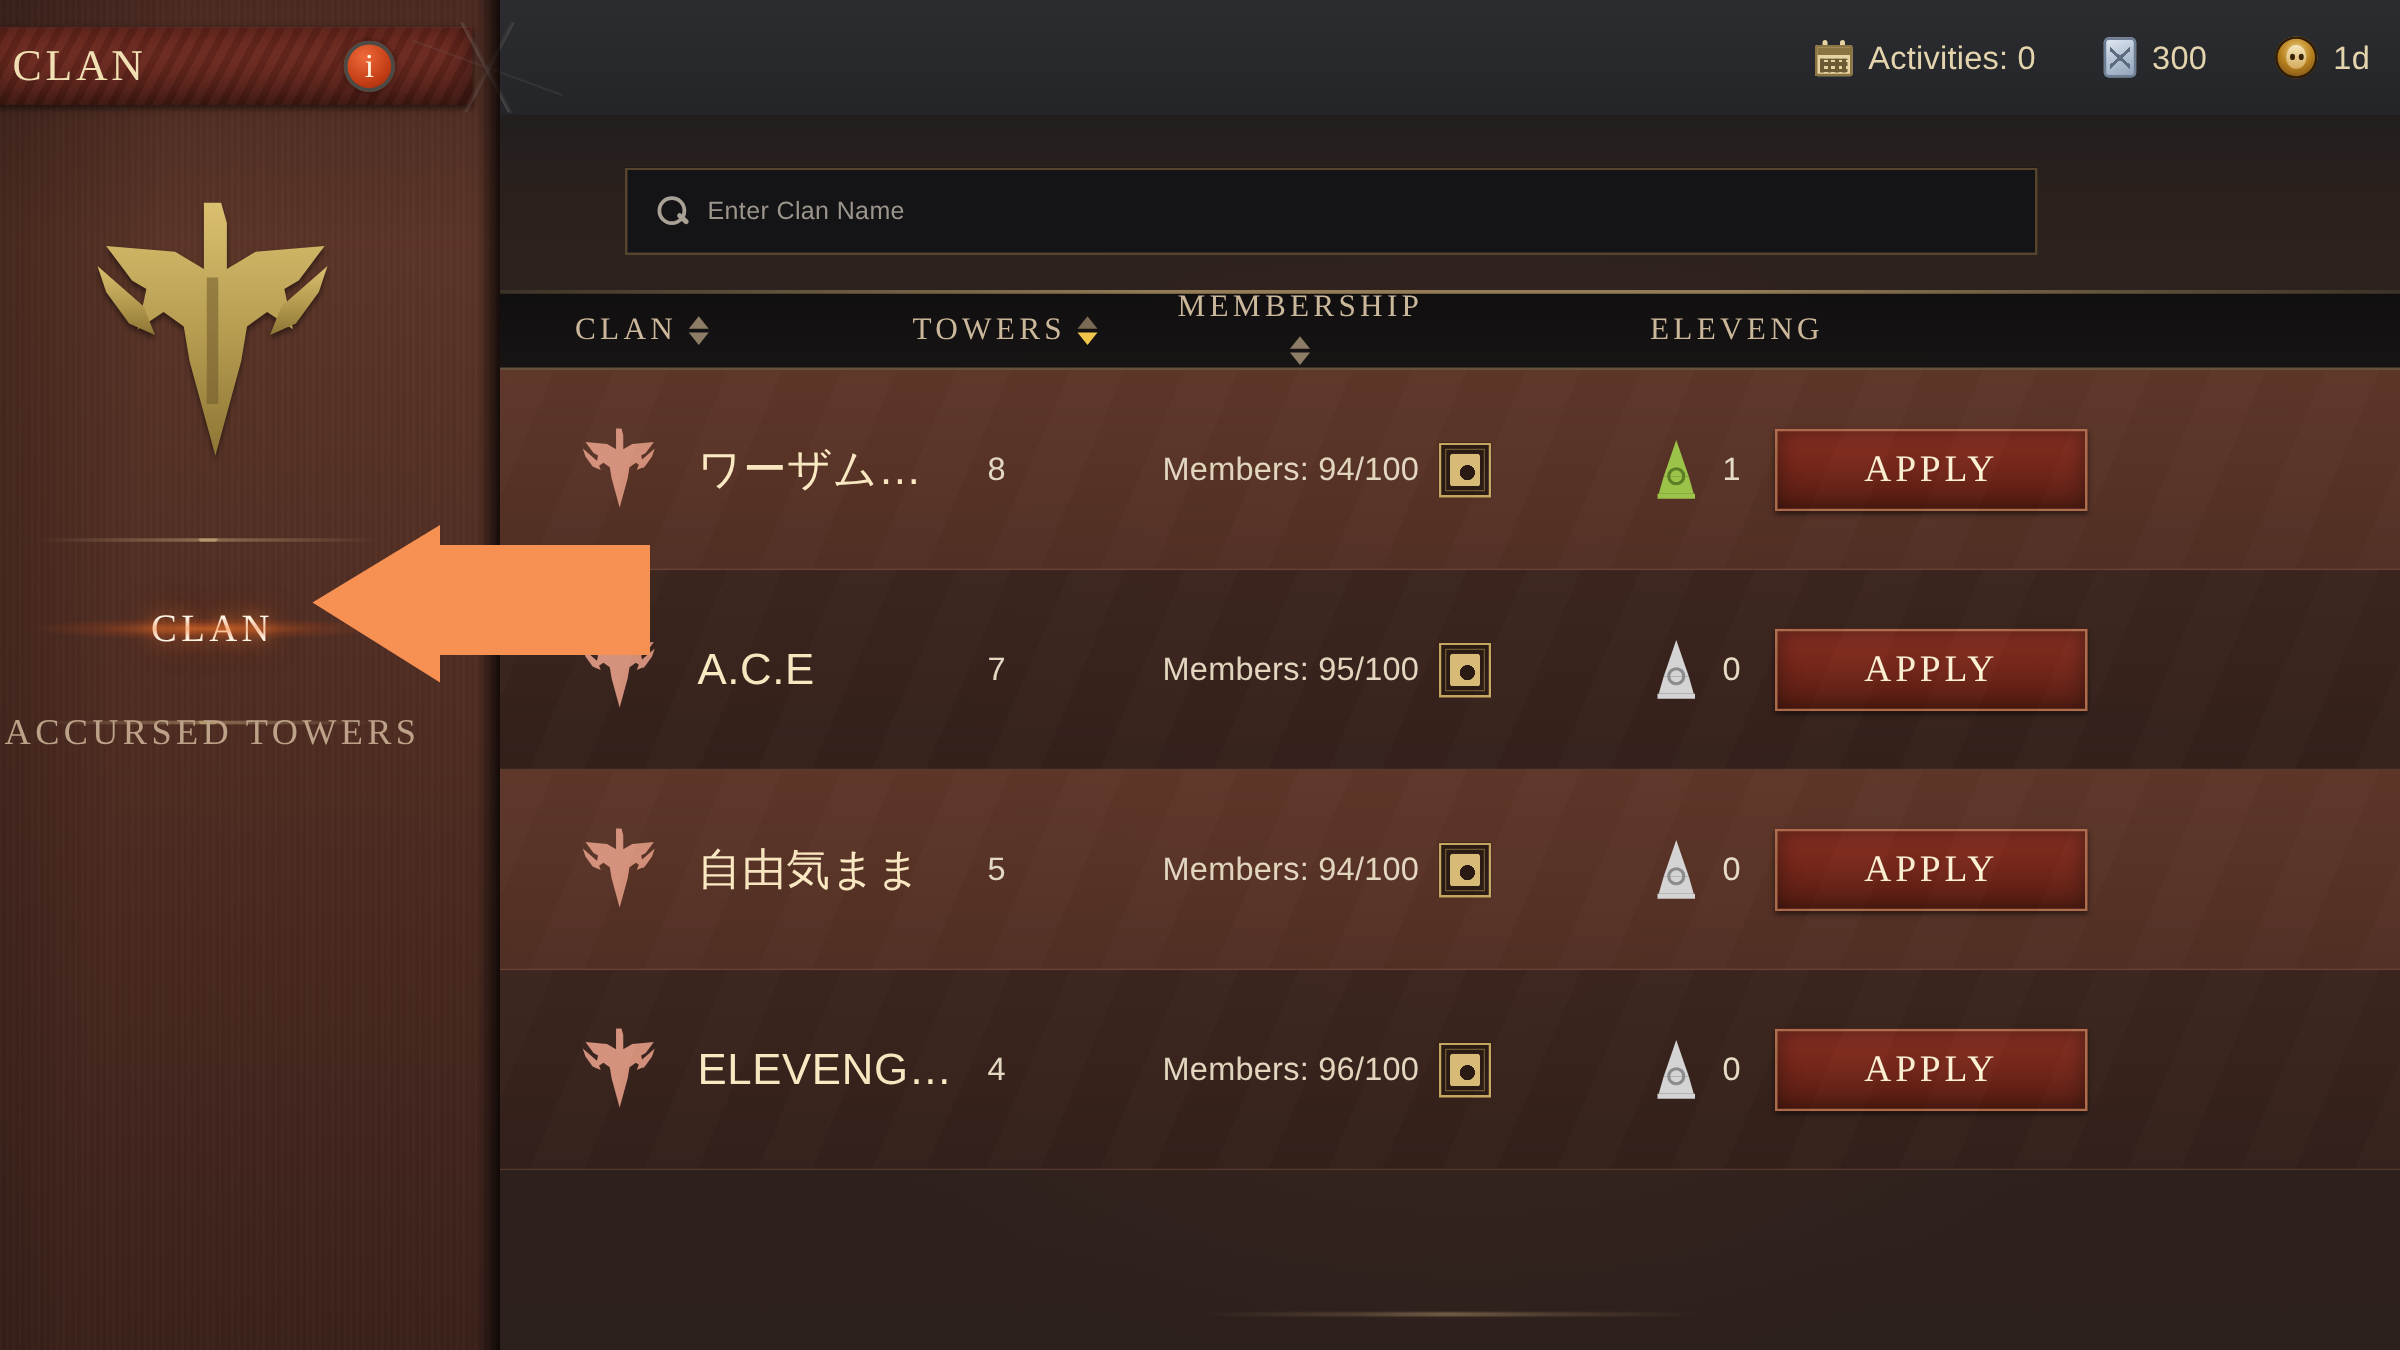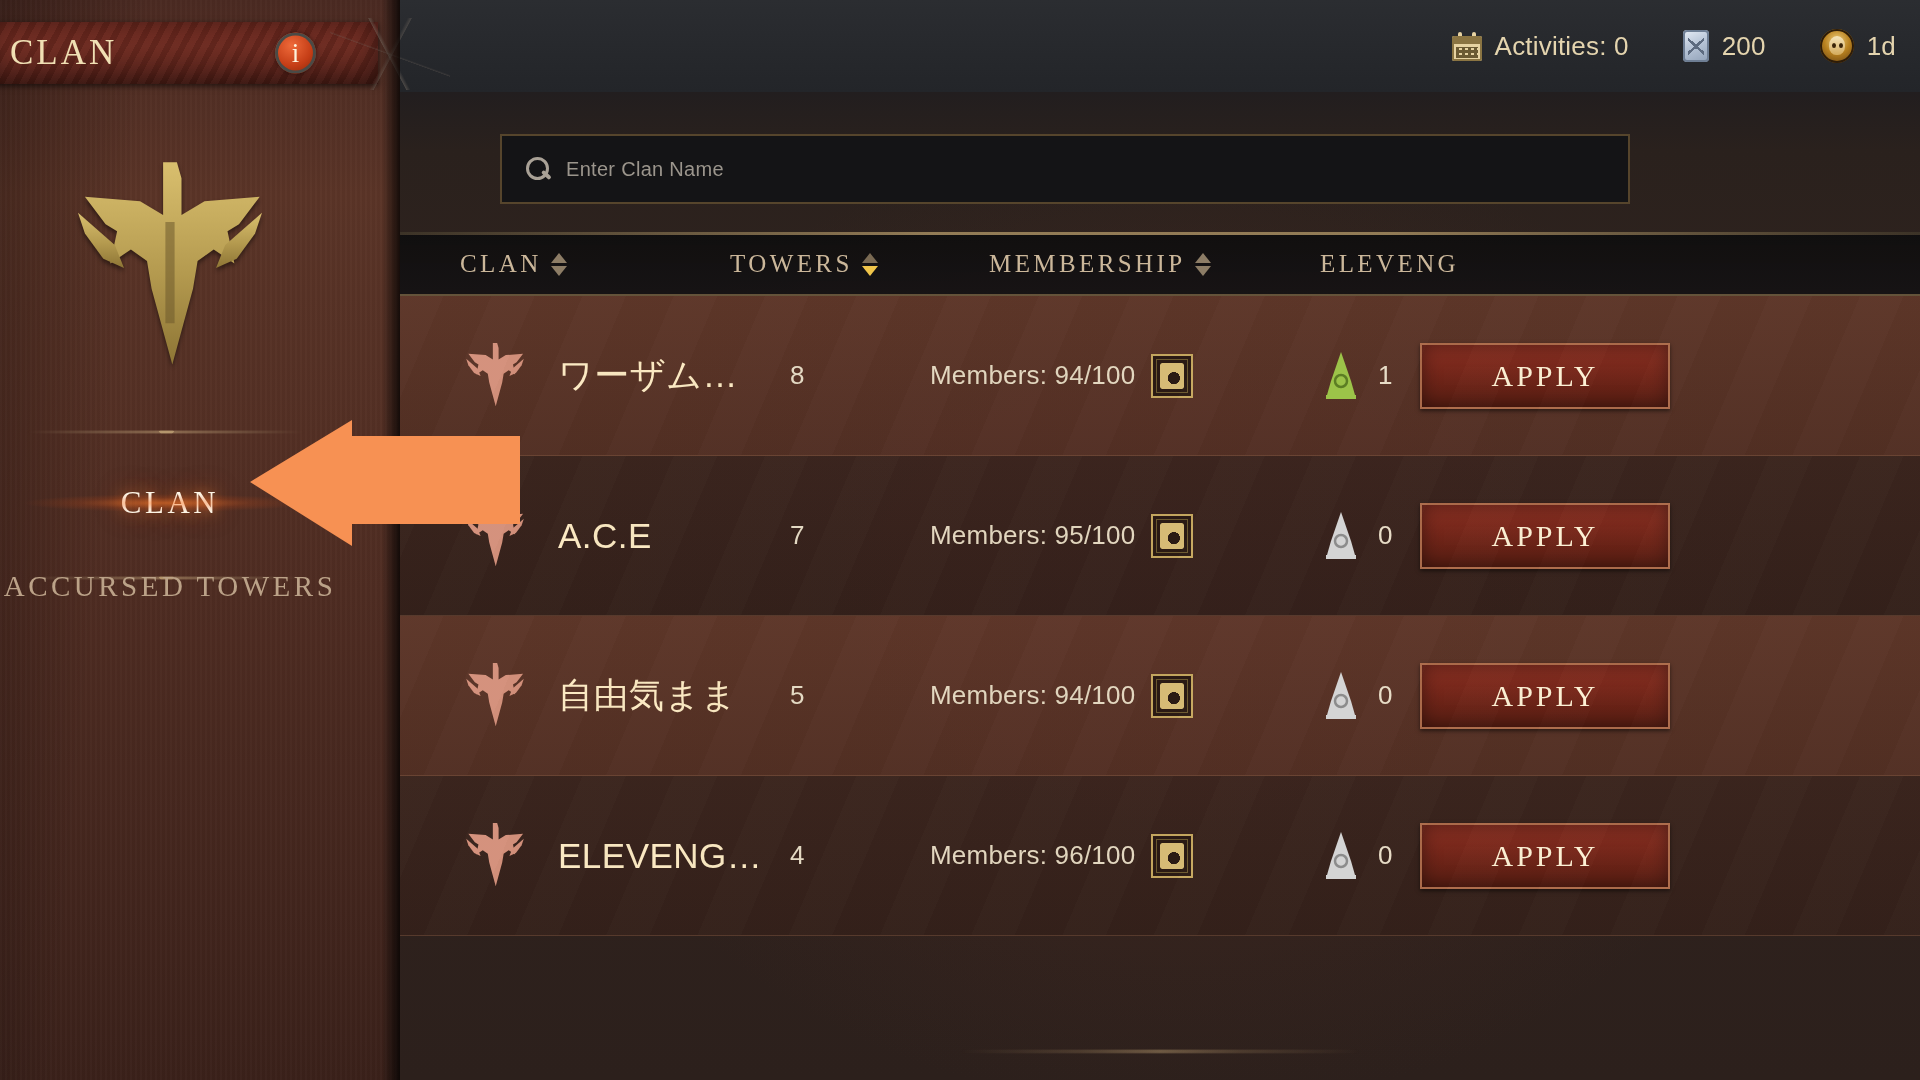--- a/index.html
+++ b/index.html
@@ -337,21 +337,21 @@
     display: flex; align-items: center; gap: 9px;
     color: #cbb79a;
     font-family: "Liberation Serif", serif;
     font-size: 25px;
     letter-spacing: 3.4px;
     cursor: pointer;
     white-space: nowrap;
   }
   .th-clan   { left: 60px; }
   .th-online { left: 330px; }
-  .th-memb   { left: 589px; }
+  .th-memb   { left: 542px; flex-direction: column; }
   .th-tow    { left: 920px; cursor: default; }
 
   .sortarrows { display: flex; flex-direction: column; gap: 3px; }
   .sortarrows i {
     display: block; width: 0; height: 0;
     border-left: 8px solid transparent;
     border-right: 8px solid transparent;
   }
   .sortarrows i.up   { border-bottom: 10px solid #8d7d66; }
   .sortarrows i.down { border-top: 10px solid #8d7d66; }
@@ -452,21 +452,21 @@
           <span class="grid"></span>
       </span>
       <span>Activities: 0</span>
     </div>
 
     <div class="status-item">
       <span class="ico ico-rune">
         <span class="plate"></span>
           <span class="mark"></span>
       </span>
-      <span>200</span>
+      <span>300</span>
     </div>
 
     <div class="status-item">
       <span class="ico ico-boss">
         <span class="disc"></span>
           <span class="face"></span>
         <span class="eye-l"></span>
           <span class="eye-r"></span>
       </span>
       <span>1d</span>

